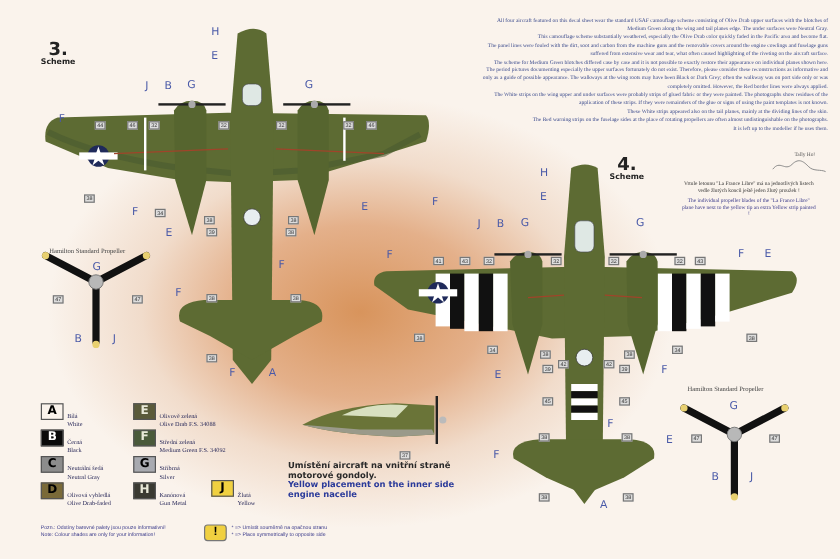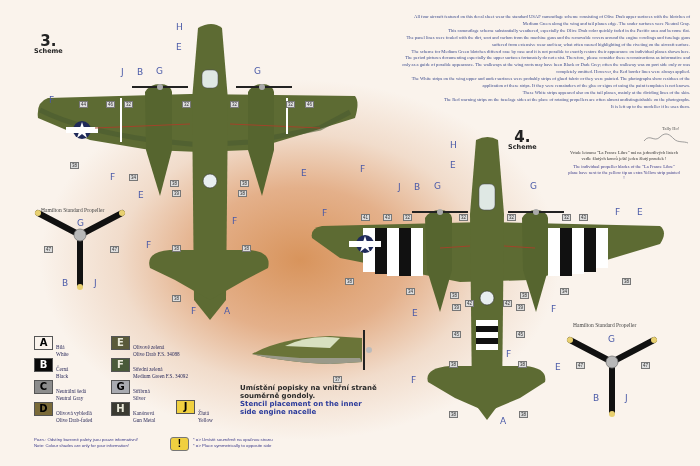--- a/index.html
+++ b/index.html
@@ -243,22 +243,22 @@
 <span class="tag" style="left:449px;top:411px">38</span>
 <span class="tag" style="left:519px;top:411px">38</span>
 <span class="tag" style="left:576px;top:362px">47</span>
 <span class="tag" style="left:641px;top:362px">47</span>
 <span class="tag" style="left:333px;top:376px">37</span>
 
 <div class="prop-title" style="left:41px;top:207px">Hamilton Standard Propeller</div>
 <div class="prop-title" style="left:573px;top:322px">Hamilton Standard Propeller</div>
 
 <div class="stencil">
-  <div class="cz" style="width:140px">Umístění popisky na vnitřní straně souměrně gondoly.</div>
-  <div class="en" style="width:140px;margin-top:1px">Stencil placement on the inner side engine nacelle</div>
+  <div class="cz" style="width:140px">Umístění aircraft na vnitřní straně motorové gondoly.</div>
+  <div class="en" style="width:140px;margin-top:1px">Yellow placement on the inner side engine nacelle</div>
 </div>
 
 <div>
   <div class="swatch" style="left:34px;top:336px"><span>A</span></div>
   <div class="swlbl" style="left:56px;top:344px">
       <div>Bílá</div>
       <div>White</div>
     </div>
 
   <div class="swatch" style="left:34px;top:358px;background:#0a0a0a;color:#fff"><span>B</span></div>

